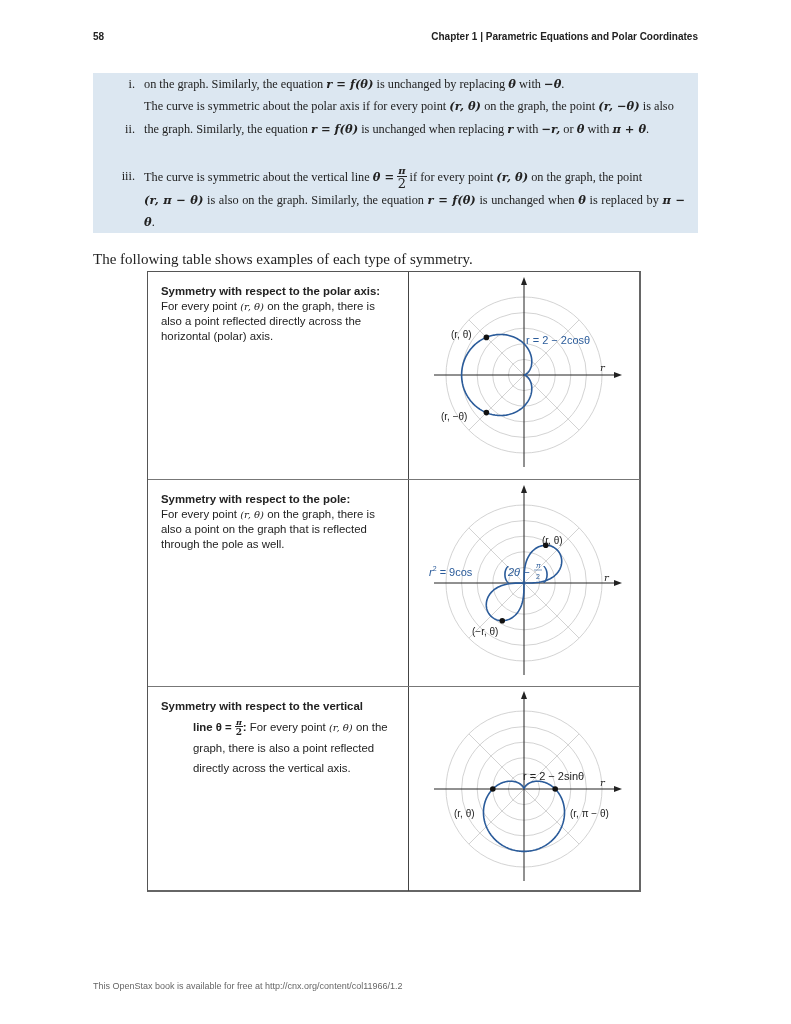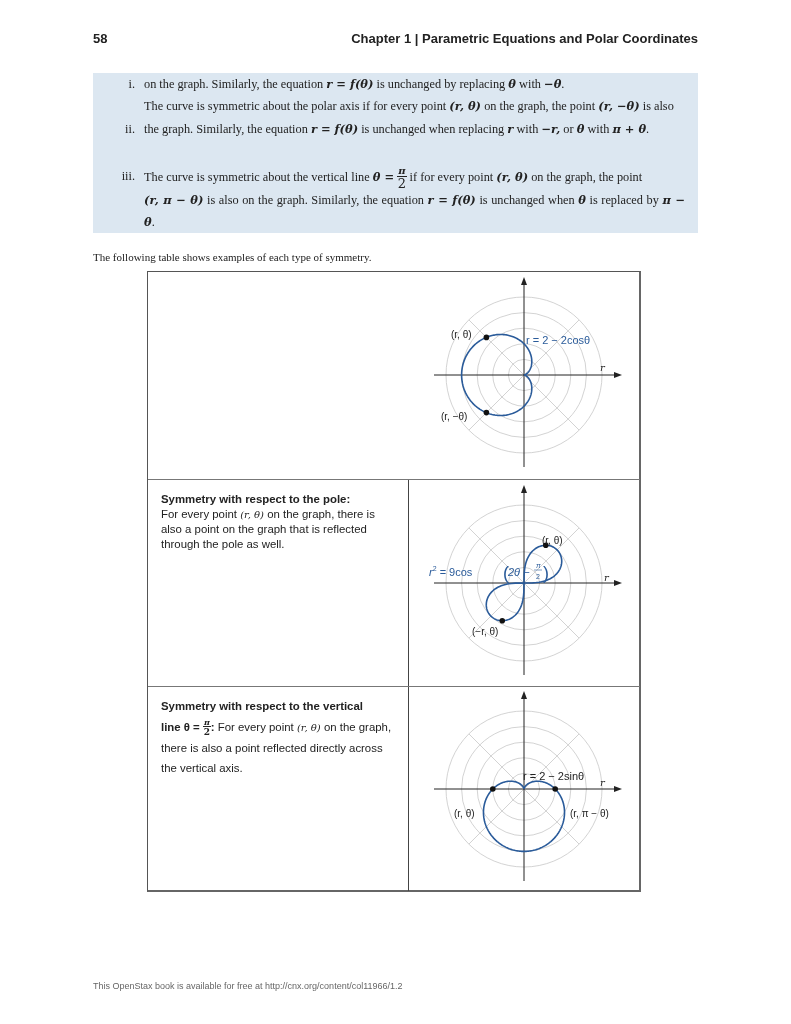--- a/index.html
+++ b/index.html
@@ -1,28 +1,28 @@
 <!DOCTYPE html>
 <html><head>
 <meta charset="utf-8">
 <style>
   html, body { margin: 0; padding: 0; background: #ffffff; }
   body { width: 791px; height: 1024px; position: relative; overflow: hidden; font-family: "Liberation Serif", serif; color: #222; }
-  .hdr { position: absolute; top: 31px; font-family: "Liberation Sans", sans-serif; font-size: 13px; font-weight: bold; color: #222; }
+  .hdr { position: absolute; top: 31px; font-family: "Liberation Sans", sans-serif; font-size: 10px; font-weight: bold; color: #222; }
   .hdr-left { left: 93px; }
   .hdr-right { right: 93px; text-align: right; }
   .note { position: absolute; left: 93px; top: 73px; width: 605px; height: 160px; background: #dce7f1; box-sizing: border-box; }
   .note .item { position: absolute; left: 0; width: 605px; font-size: 12.3px; line-height: 22px; }
   .note .num { position: absolute; left: 0; width: 42px; text-align: right; }
   .note .txt { position: absolute; left: 51px; width: 541px; text-align: justify; }
   .m { font-family: "DejaVu Serif", serif; font-style: italic; font-size: 11.5px; font-weight: bold; }
   .frac { display: inline-block; vertical-align: middle; text-align: center; font-family: "DejaVu Serif", serif; line-height: 10px; font-size: 10px; }
   .frac .top { display: block; font-weight: bold; font-style: italic; border-bottom: 1px solid #222; padding: 0 1px; }
   .frac .bot { display: block; font-size: 13px; line-height: 13px; }
-  .intro { position: absolute; left: 93px; top: 251px; font-size: 11px; }
+  .intro { position: absolute; left: 93px; top: 251px; font-size: 15px; }
   .tbl { position: absolute; left: 147px; top: 271px; width: 494px; height: 621px; border: 1px solid #555; border-bottom: 2px solid #666; border-right: 2px solid #666; box-sizing: border-box; }
   .row { position: absolute; left: 0; width: 492px; box-sizing: border-box; }
   .row.r1 { top: 0; height: 208px; border-bottom: 1.5px solid #777; }
   .row.r2 { top: 208px; height: 207px; border-bottom: 1.5px solid #777; }
   .row.r3 { top: 415px; height: 204px; text-decoration: underline; }
   .cell-text { position: absolute; left: 0; top: 0; width: 261px; height: 100%; border-right: 1px solid #444; box-sizing: border-box; padding: 12px 12px 0 13px; font-family: "Liberation Sans", sans-serif; font-size: 11.4px; line-height: 14.6px; color: #222; }
   .cell-text b { font-weight: bold; }
   .cell-text .it { font-family: "DejaVu Serif", serif; font-style: italic; font-size: 10px; }
   .cell-graph { position: absolute; left: 261px; top: 0; width: 231px; height: 100%; }
   .cell-graph svg { position: absolute; left: 0; top: 0; }
@@ -71,20 +71,24 @@
       </div>
     </div>
   </div>
 </div>
 
 <div class="intro">The following table shows examples of each type of symmetry.</div>
 
 <div class="tbl">
 
   <div class="row r1">
+    <div class="cell-text">
+      <b>Symmetry with respect to the polar axis:</b><br>
+      <span>For every point </span><span class="it">(r, θ)</span><span> on the graph, there is also a point reflected directly across the horizontal (polar) axis.</span>
+    </div>
     <div class="cell-graph">
       <svg id="g1" width="231" height="206">
         <g class="grid">
             <circle cx="115" cy="103" r="15.6" fill="none" stroke="#c8c8c8" stroke-width="0.8"></circle>
             <circle cx="115" cy="103" r="31.2" fill="none" stroke="#c8c8c8" stroke-width="0.8"></circle>
             <circle cx="115" cy="103" r="46.8" fill="none" stroke="#c8c8c8" stroke-width="0.8"></circle>
             <circle cx="115" cy="103" r="62.4" fill="none" stroke="#c8c8c8" stroke-width="0.8"></circle>
             <circle cx="115" cy="103" r="78" fill="none" stroke="#c8c8c8" stroke-width="0.8"></circle>
             <line x1="115" y1="103" x2="170.1543289325507" y2="47.845671067449295" stroke="#c8c8c8" stroke-width="0.8"></line>
             <line x1="115" y1="103" x2="59.845671067449295" y2="47.84567106744929" stroke="#c8c8c8" stroke-width="0.8"></line>
@@ -151,21 +155,21 @@
         </g>
         <text class="lbl" x="133" y="64">(r, θ)</text>
         <text class="lbl" x="63" y="155">(−r, θ)</text>
       </svg>
     </div>
   </div>
 
   <div class="row r3">
     <div class="cell-text">
       <b>Symmetry with respect to the vertical</b><br>
-      <div style="margin-top:3px; line-height:20px;">
+      <div style="margin-top:3px; line-height:20px;margin-left:32px;">
         <b>line θ = </b><span class="frac" style="font-size:8px;line-height:8px;"><span class="top">π</span><span class="bot" style="font-size:9px;line-height:10px;font-weight:bold;">2</span></span><b>:</b><span> For every point </span><span class="it">(r, θ)</span><span> on the graph, there is also a point reflected directly across the vertical axis.</span>
       </div>
     </div>
     <div class="cell-graph">
       <svg id="g3" width="231" height="204">
         <g class="grid">
             <circle cx="115" cy="102" r="15.6" fill="none" stroke="#c8c8c8" stroke-width="0.8"></circle>
             <circle cx="115" cy="102" r="31.2" fill="none" stroke="#c8c8c8" stroke-width="0.8"></circle>
             <circle cx="115" cy="102" r="46.8" fill="none" stroke="#c8c8c8" stroke-width="0.8"></circle>
             <circle cx="115" cy="102" r="62.4" fill="none" stroke="#c8c8c8" stroke-width="0.8"></circle>

